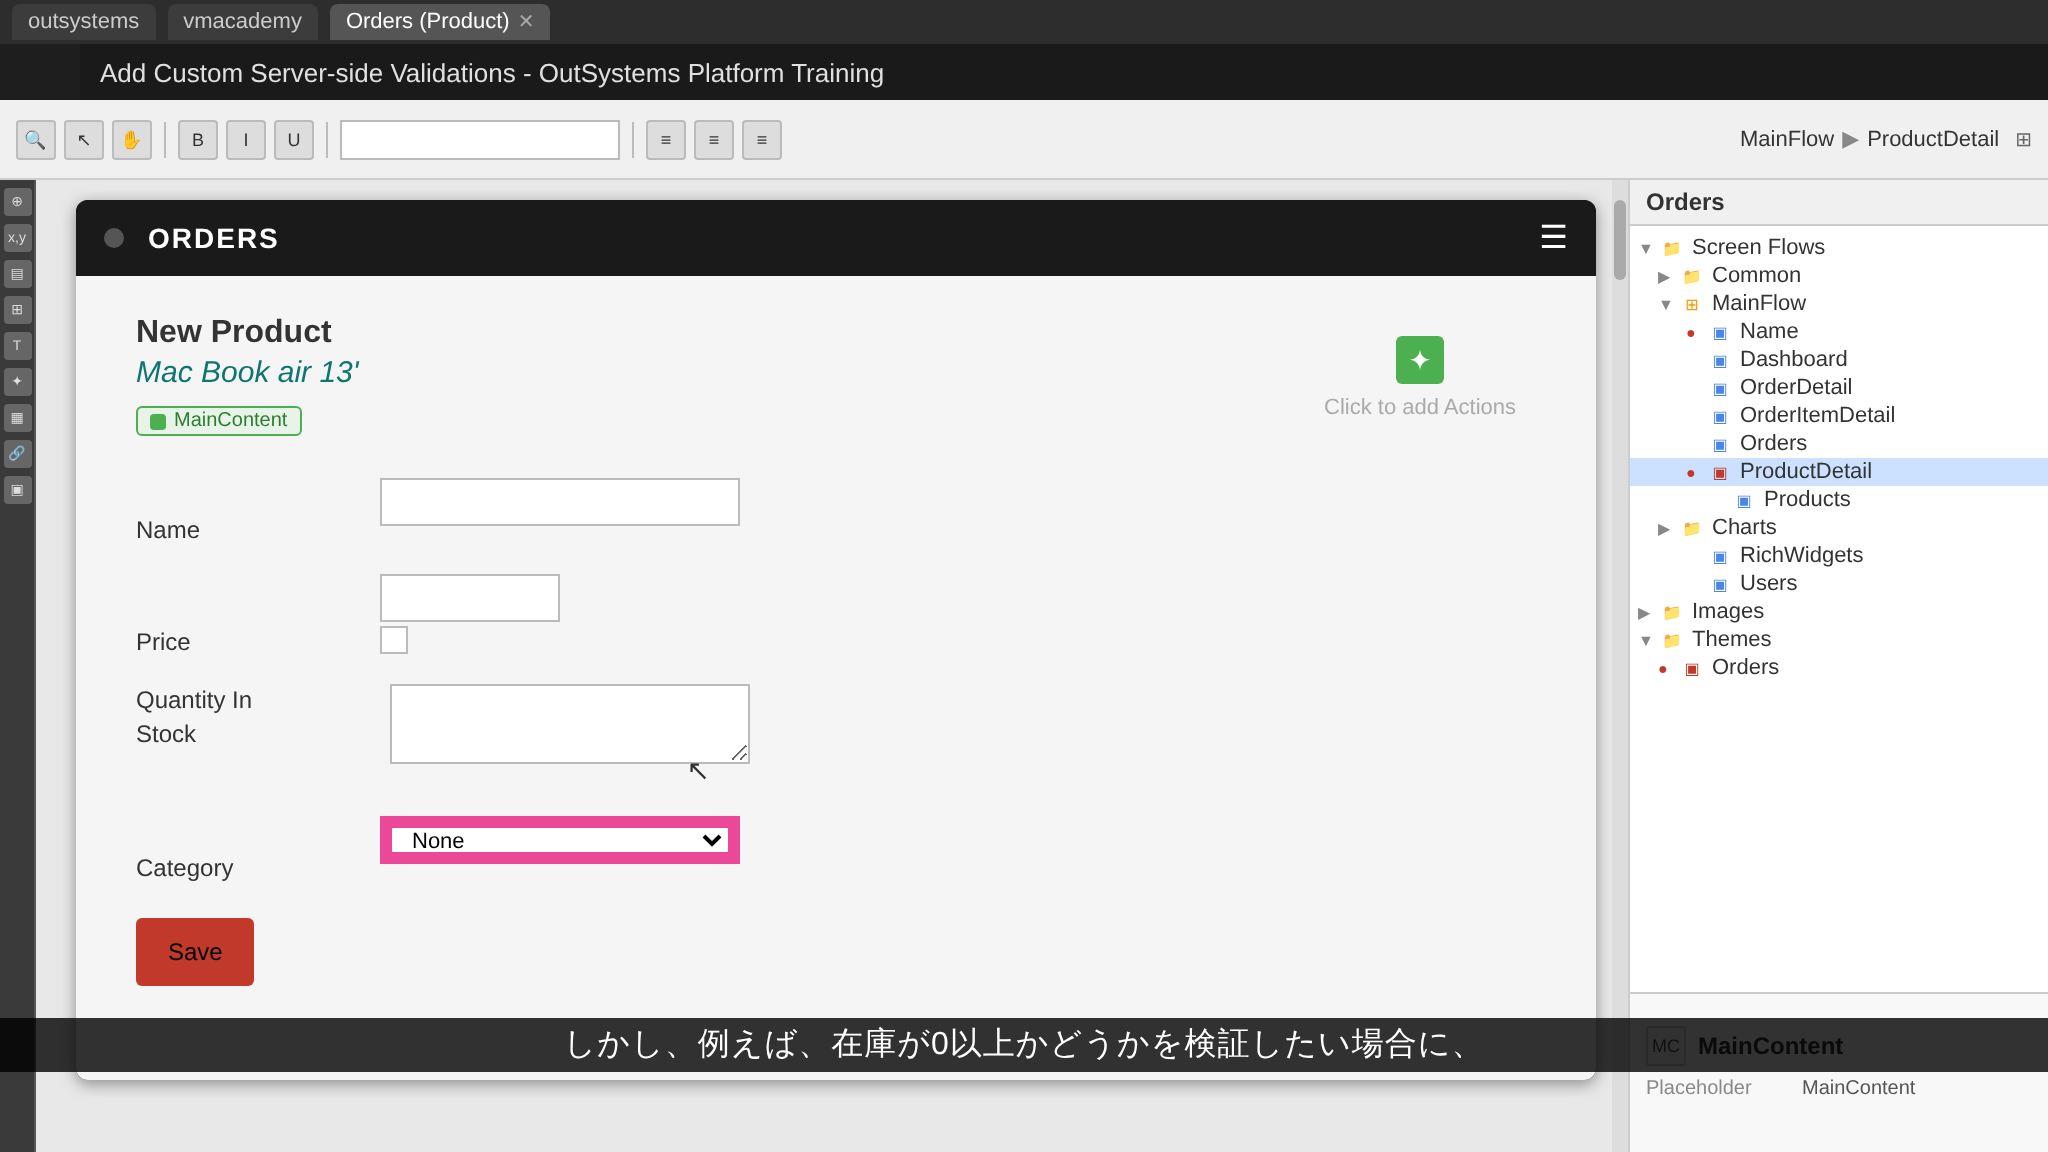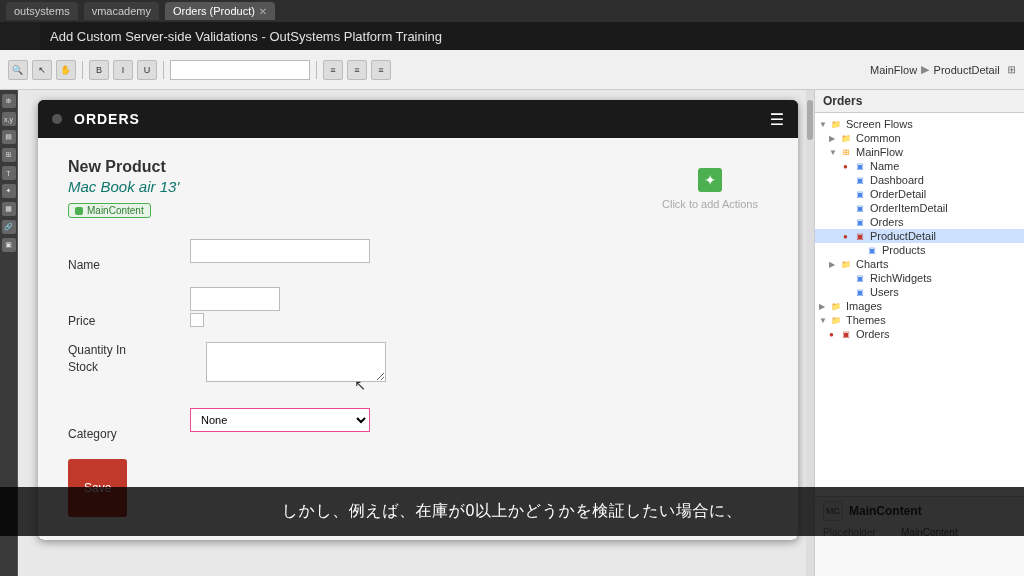--- a/index.html
+++ b/index.html
@@ -220,33 +220,33 @@
       background: #fff;
       padding: 0 6px;
       font-size: 11px;
       outline: none;
     }
     .form-input-long { width: 180px; }
     .form-input-medium { width: 90px; }
     .form-checkbox { width: 14px; height: 14px; }
     .form-select {
       height: 24px;
-      border: 1px solid #ec4899;
+      border: 6px solid #ec4899;
       background: #fff;
       padding: 0 6px;
       font-size: 11px;
       width: 180px;
       outline: none;
     }
 
     .save-btn {
       background: #c0392b;
-      color: #ffffff;
+      color: #000000;
       border: none;
-      padding: 22px 16px;
+      padding: 10px 16px;
       font-size: 12px;
       border-radius: 3px;
       cursor: pointer;
       margin-top: 4px;
     }
 
     
     .actions-placeholder {
       position: absolute;
       top: 30px;
@@ -314,21 +314,21 @@
     .icon-folder { color: #e6a817; }
     .icon-screen { color: #4a86e8; }
     .icon-flow { color: #ff9800; }
     .icon-selected-page { color: #c0392b; }
 
     
     #properties-panel {
       height: 80px;
       background: #f8f8f8;
       border-top: 1px solid #ccc;
-      padding: 4px 8px;
+      padding: 16px 8px;
     }
     .prop-header {
       display: flex;
       align-items: center;
       gap: 6px;
       margin-bottom: 6px;
     }
     .prop-icon {
       width: 20px; height: 20px;
       background: #f5f5f5;
@@ -346,21 +346,21 @@
     }
     .prop-key { color: #888; width: 70px; }
     #subtitle-overlay {
       position: absolute;
       bottom: 40px;
       left: 0;
       right: 0;
       background: rgba(0,0,0,0.8);
       color: #fff;
       text-align: center;
-      padding: 14px 20px;
+      padding: 3px 20px;
       font-size: 16px;
       font-weight: 500;
       letter-spacing: 0.5px;
       margin-top: 12px;
     }
 
     
     #canvas-scrollbar {
       width: 8px;
       background: #ddd;
@@ -374,21 +374,21 @@
       background: #aaa;
       border-radius: 3px;
       margin-top: 10px;
     }
 
     
     .quantity-row {
       display: flex;
       align-items: flex-start;
       margin-bottom: 14px;
-      gap: 28px;
+      gap: 17px;
     }
     .quantity-label {
       width: 110px;
       font-size: 12px;
       color: #333;
       flex-shrink: 0;
       line-height: 1.4;
     }
     .quantity-input-wrapper {
       position: relative;

